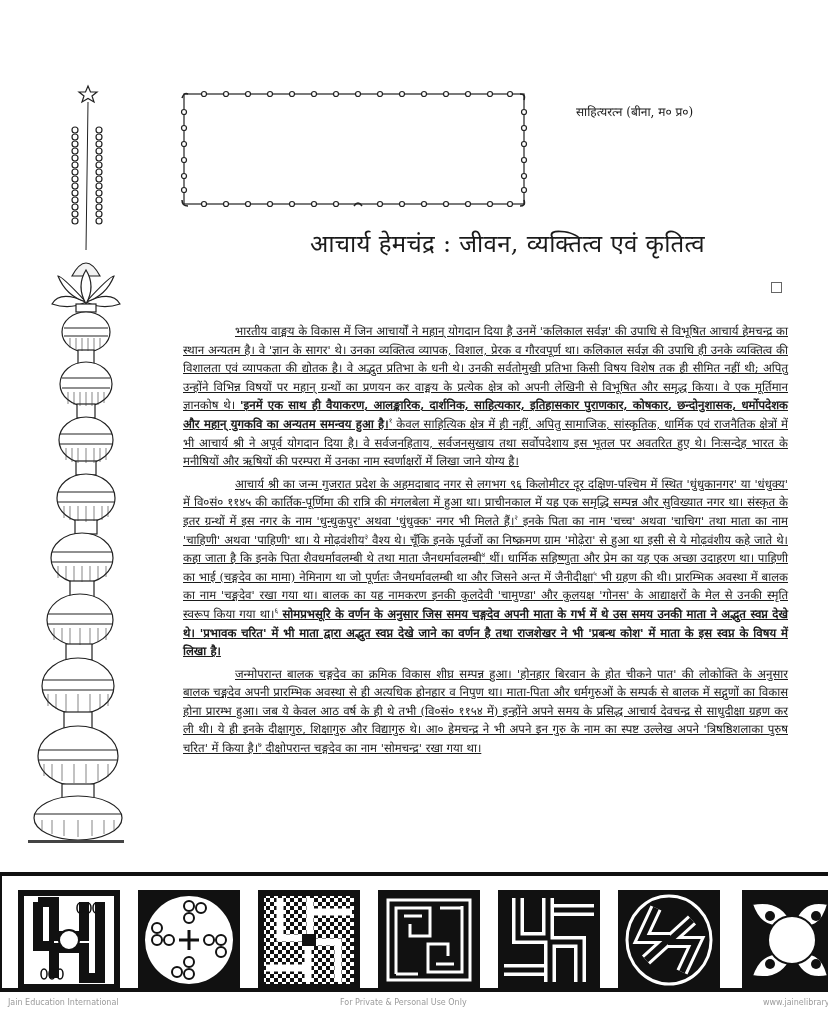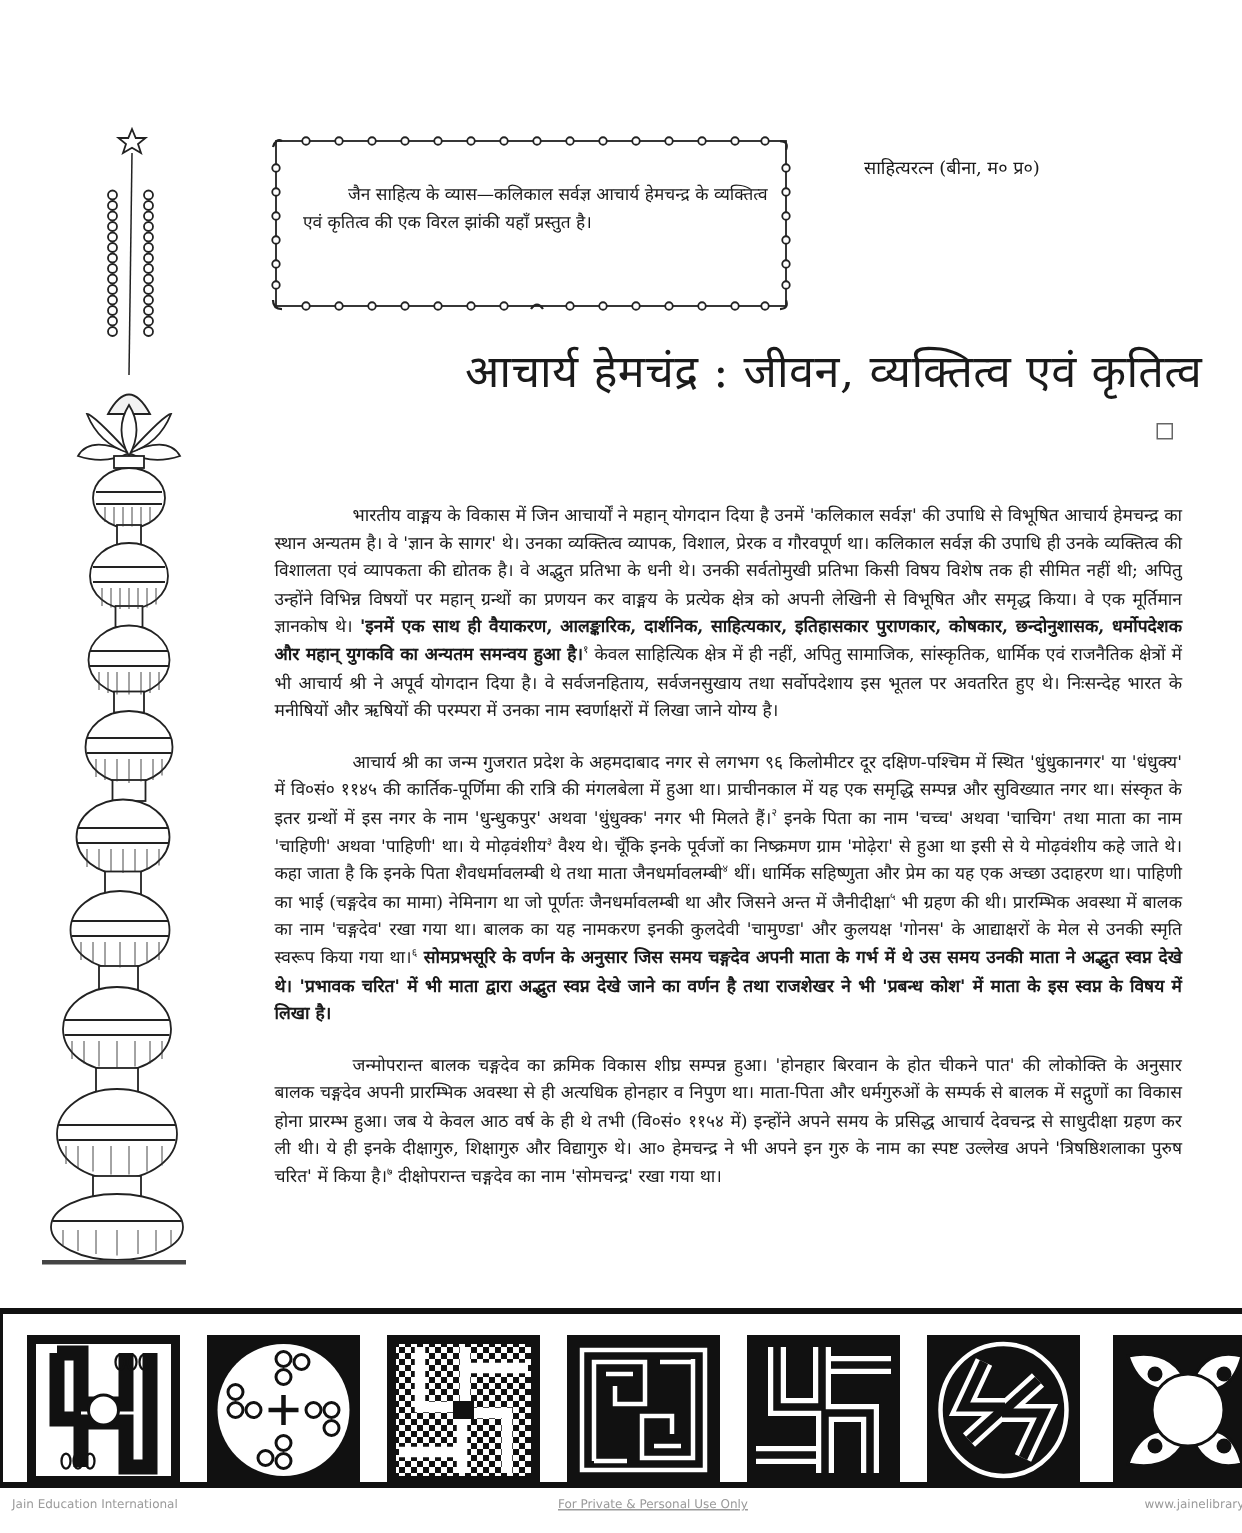--- a/index.html
+++ b/index.html
@@ -13,26 +13,26 @@
   .intro-box svg { position: absolute; left: 0; top: 0; }
   .intro-text { position: absolute; left: 22px; top: 30px; width: 310px; font-size: 11.5px; line-height: 19px; text-indent: 30px; }
 
   
   .author { position: absolute; left: 556px; top: 103px; font-size: 12px; line-height: 19px; }
   .author .box-icon { display: inline-block; width: 10px; height: 10px; border: 1px solid #555; margin-right: 8px; vertical-align: -1px; }
   .author .name { font-weight: bold; }
   .author .affil { padding-left: 20px; }
 
   
-  .title { position: absolute; left: 310px; top: 226px; font-size: 30px; letter-spacing: 0.3px; white-space: nowrap; }
+  .title { position: absolute; left: 310px; top: 226px; font-size: 24px; letter-spacing: 0.3px; white-space: nowrap; }
   .title-mark { position: absolute; left: 771px; top: 282px; width: 9px; height: 9px; border: 1px solid #666; }
 
   
   .body-text { position: absolute; left: 183px; top: 318px; width: 605px; font-size: 11.6px; line-height: 18.6px; text-align: justify; }
-  .body-text p { margin: 16px 0 2px 0; text-indent: 52px; }
+  .body-text p { margin: 4px 0 2px 0; text-indent: 52px; text-decoration: underline; }
   .body-text .b { font-weight: bold; }
   .body-text sup { font-size: 7px; line-height: 0; }
 
   
   .strip { position: absolute; left: 0; top: 872px; width: 828px; height: 120px; border-top: 4px solid #111; border-bottom: 4px solid #111; border-left: 2px solid #111; box-sizing: border-box; }
   .tile { position: absolute; top: 14px; width: 102px; height: 100px; background: #111; }
   .tile svg { display: block; }
 
   .footer { position: absolute; top: 998px; font-family: "DejaVu Sans", sans-serif; font-size: 8px; color: #9a9a9a; }
 </style>
@@ -177,21 +177,20 @@
         <circle cx="4" cy="100" r="2.5"></circle>
       <circle cx="344" cy="22" r="2.5"></circle>
         <circle cx="344" cy="38" r="2.5"></circle>
         <circle cx="344" cy="54" r="2.5"></circle>
         <circle cx="344" cy="70" r="2.5"></circle>
         <circle cx="344" cy="86" r="2.5"></circle>
         <circle cx="344" cy="100" r="2.5"></circle>
     </g>
     <path d="M2,8 q2,-6 6,-4 M340,4 q6,0 4,6 M2,110 q0,6 6,6 M340,116 q6,0 4,-6 M174,116 q4,-6 8,0" fill="none" stroke="#222" stroke-width="1.5"></path>
   </svg>
-  <div class="intro-text">जैन साहित्य के व्यास—कलिकाल सर्वज्ञ आचार्य हेमचन्द्र के व्यक्तित्व एवं कृतित्व की एक विरल झांकी यहाँ प्रस्तुत है।</div>
 </div>
 
 <div class="author">
   <div class="affil">साहित्यरत्न (बीना, म० प्र०)</div>
 </div>
 
 <div class="title">आचार्य हेमचंद्र : जीवन, व्यक्तित्व एवं कृतित्व</div>
 <div class="title-mark"></div>
 
 <div class="body-text">
@@ -290,14 +289,14 @@
           <circle cx="28" cy="26" r="5"></circle>
           <circle cx="28" cy="74" r="5"></circle>
           <circle cx="74" cy="26" r="5"></circle>
           <circle cx="74" cy="74" r="5"></circle>
         </g>
       </svg>
   </div>
 </div>
 
 <div class="footer" style="left:8px;">Jain Education International</div>
-<div class="footer" style="left:372px;text-decoration:underline;">For Private &amp; Personal Use Only</div>
+<div class="footer" style="left:340px;">For Private &amp; Personal Use Only</div>
 <div class="footer" style="left:730px;margin-left:33px;">www.jainelibrary.org</div>
 
 </body></html>

